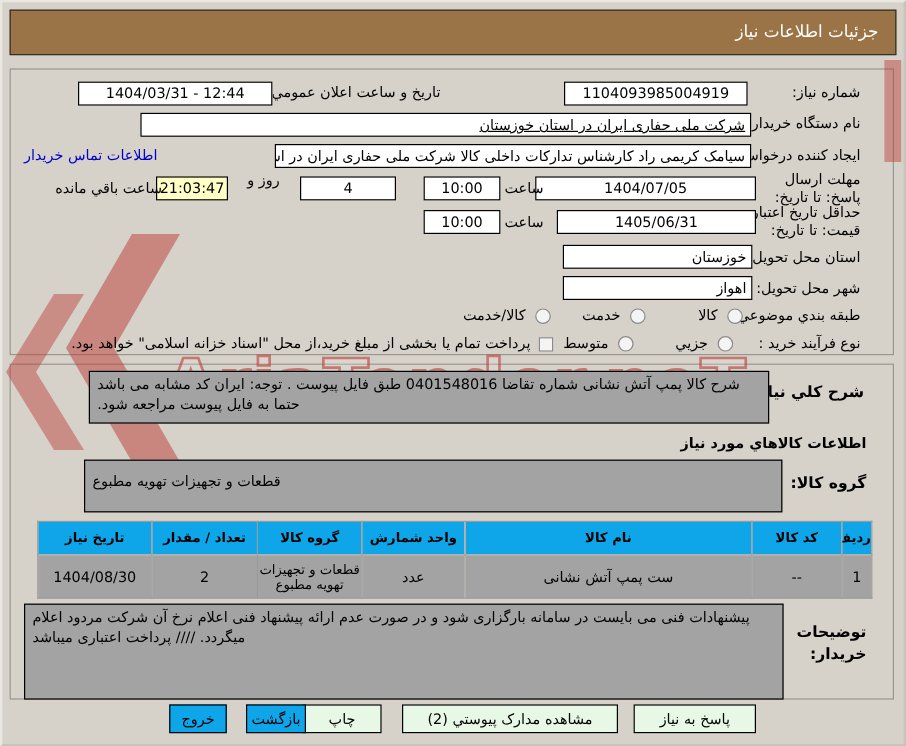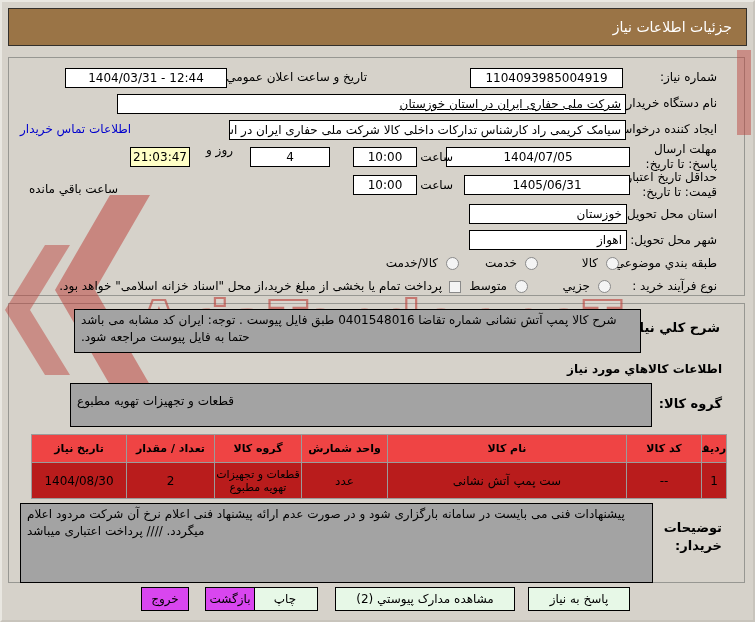--- a/index.html
+++ b/index.html
@@ -48,29 +48,29 @@
     font-size:12px; line-height:1.45; padding:2px 6px; text-align:left; overflow:hidden;
   }
   table.items {
     position:absolute; top:434px; right:28px; z-index:2;
     width:695px; border-collapse:collapse; table-layout:fixed;
   }
   table.items th, table.items td {
     border:1px solid #9b9b9b; text-align:center; vertical-align:middle;
     overflow:hidden;
   }
-  table.items th { background:#ef4444; font-size:11px; font-weight:bold; height:28px; }
-  table.items td { background:#b91c1c; font-size:12px; height:36px; }
+  table.items th { background:#0ea5e9; font-size:11px; font-weight:bold; height:28px; }
+  table.items td { background:#a3a3a3; font-size:12px; height:36px; }
   .btn {
     position:absolute; top:587px; height:24px; z-index:2;
     border:1px solid #000; font-size:12px; text-align:center; line-height:22px;
     cursor:pointer;
   }
   .btn.green { background:#e7f8e7; }
-  .btn.pink  { background:#d946ef; }
+  .btn.pink  { background:#0ea5e9; }
   .wm-text {
     position:absolute; top:288px; left:30px; width:700px; z-index:1;
     direction:ltr; text-align:center;
     font-size:56px; font-weight:bold; letter-spacing:1px;
     color:rgba(230,225,220,0.25);
     -webkit-text-stroke:2.2px rgba(186,58,52,0.6);
     pointer-events:none; white-space:nowrap;
   }
   .wm-svg { position:absolute; z-index:1; pointer-events:none; }
 </style>
@@ -105,21 +105,21 @@
 <div class="inp rtl-text" style="top:120px; right:129px; width:397px;">سیامک کریمی راد کارشناس تدارکات داخلی کالا شرکت ملی حفاری ایران در اس</div>
 <div class="link" style="top:122px; left:20px;">اطلاعات تماس خريدار</div>
 
 <div class="lbl" style="top:142px; right:38px; width:88px; white-space:normal; line-height:1.25;">مهلت ارسال پاسخ: تا تاريخ:</div>
 <div class="inp center" style="top:147px; right:125px; width:184px;">1404/07/05</div>
 <div class="lbl" style="top:150px; right:302px;">ساعت</div>
 <div class="inp center" style="top:147px; right:338px; width:64px;">10:00</div>
 <div class="inp center" style="top:147px; right:425px; width:80px;">4</div>
 <div class="lbl" style="top:143px; right:522px;margin-left:40px;">روز و</div>
 <div class="inp center" style="top:147px; right:565px; width:60px; background:#ffffc6;">21:03:47</div>
-<div class="lbl" style="top:150px; right:637px;margin-top:32px;">ساعت باقي مانده</div>
+<div class="lbl" style="top:150px; right:620px;">ساعت باقي مانده</div>
 
 <div class="lbl" style="top:170px; right:38px; width:95px; white-space:normal; line-height:1.25;">حداقل تاريخ اعتبار قيمت: تا تاريخ:</div>
 <div class="inp center" style="top:175px; right:125px; width:166px;">1405/06/31</div>
 <div class="lbl" style="top:178px; right:302px;">ساعت</div>
 <div class="inp center" style="top:175px; right:338px; width:64px;">10:00</div>
 
 <div class="lbl" style="top:207px; right:38px;">استان محل تحويل:</div>
 <div class="inp rtl-text" style="top:204px; right:128px; width:158px;">خوزستان</div>
 <div class="lbl" style="top:233px; right:38px;">شهر محل تحويل:</div>
 <div class="inp rtl-text" style="top:230px; right:128px; width:158px;">اهواز</div>

